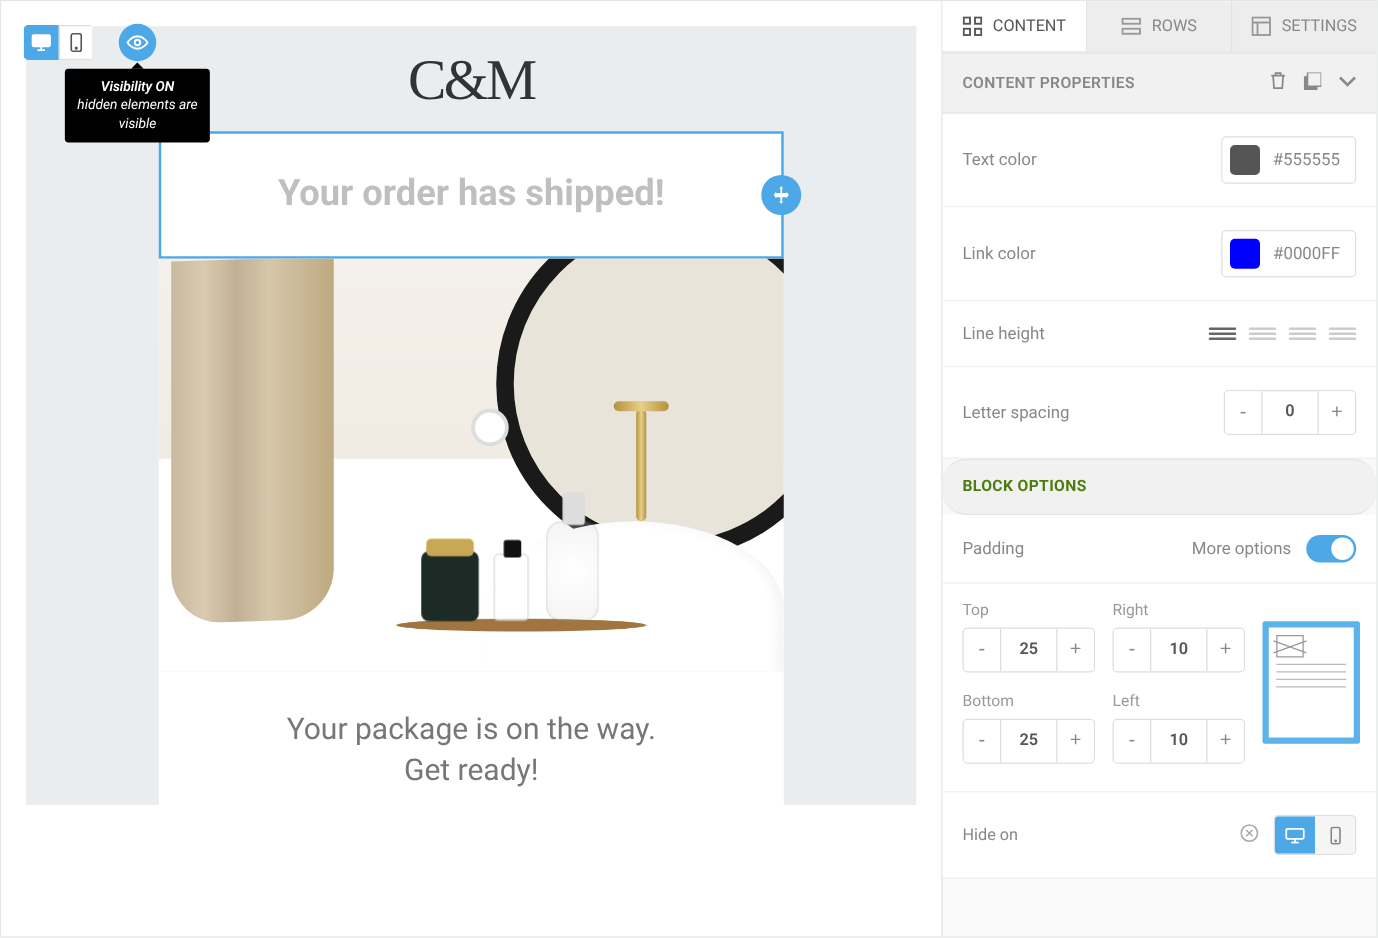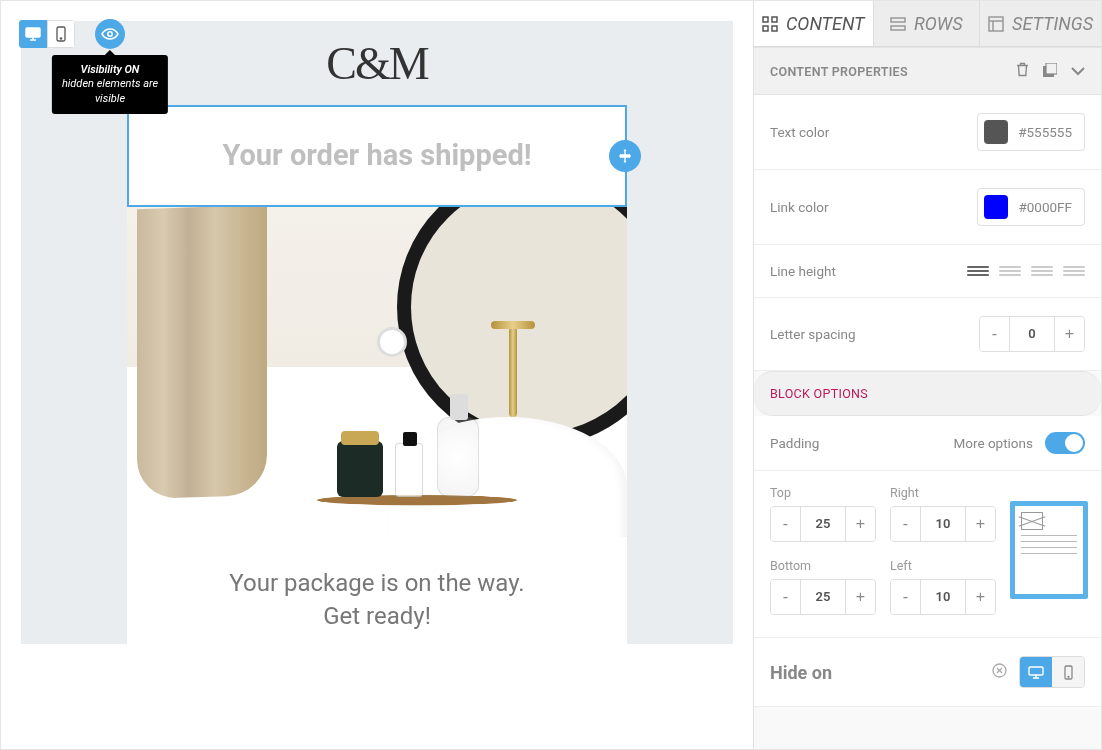--- a/index.html
+++ b/index.html
@@ -235,26 +235,25 @@
   flex-direction: column;
 }
 .tabs { display: flex; border-bottom: 1px solid #ddd; }
 .tab {
   flex: 1;
   padding: 12px 8px;
   display: flex;
   align-items: center;
   justify-content: center;
   gap: 8px;
-  font-size: 18px;
+  font-size: 13px;
   color: #888;
   background: #ededed;
   border-right: 1px solid #ddd;
   cursor: pointer;
-  font-style: italic;
 }
 .tab:last-child { border-right: none;}
 .tab.active { background: #fff; color: #555; }
 .panel-scroll { flex: 1; overflow: auto; }
 .section-header {
   background: #f1f1f1;
   border-bottom: 1px solid #e3e3e3;
   border-top: 1px solid #e3e3e3;
   padding: 14px 16px;
   display: flex;
@@ -316,28 +315,28 @@
 }
 .pad-preview-inner {
   background:#fff; width:100%; height:100%;
   padding: 6px;
 }
 .pad-preview-box { border:1px solid #999; width: 22px; height: 18px; margin-bottom:4px; position:relative;}
 .pad-preview-box::before, .pad-preview-box::after { content:""; position:absolute; background:#999;}
 .pad-preview-box::before { width:140%; height:1px; top:50%; left:-20%; transform: rotate(20deg);}
 .pad-preview-box::after { width:140%; height:1px; top:50%; left:-20%; transform: rotate(-20deg);}
 .pad-preview-line { height:1px; background:#bbb; margin:5px 0;}
-.hide-row { background:#fff; padding: 18px 16px; display:flex; align-items:center; justify-content:space-between; color:#888; font-size:18px; border-bottom:1px solid #eee;font-weight:bold;}
+.hide-row { background:#fff; padding: 18px 16px; display:flex; align-items:center; justify-content:space-between; color:#888; font-size:13px; border-bottom:1px solid #eee;}
 .hide-ctrls { display:flex; align-items:center; gap: 12px;}
 .clear-icon { color:#aaa; font-size: 15px; cursor:pointer;}
 .hide-toggle { display:flex; border:1px solid #ddd; border-radius:4px; overflow:hidden;}
 .hide-toggle .opt { width:32px; height:30px; display:flex; align-items:center; justify-content:center; background:#f5f5f5; cursor:pointer;}
 .hide-toggle .opt.active { background:#4da8e8;}
 .subhdr {
-  background:#f1f1f1; padding: 14px 16px; font-size:12.5px; font-weight:400; color:#be185d; letter-spacing:.3px;
+  background:#f1f1f1; padding: 14px 16px; font-size:12.5px; font-weight:700; color:#4d7c0f; letter-spacing:.3px;
   border-top:1px solid #e3e3e3; border-bottom:1px solid #e3e3e3;border-radius:19px;
 }
 .more-row { background:#fff; padding:16px; display:flex; justify-content:space-between; align-items:center; color:#888; font-size:13.5px; border-bottom:1px solid #eee;}
 .more-right { display:flex; align-items:center; gap:12px;}
 </style>
 </head>
 <body>
 
 <div class="canvas-area">
   <div class="toolbar-top">

